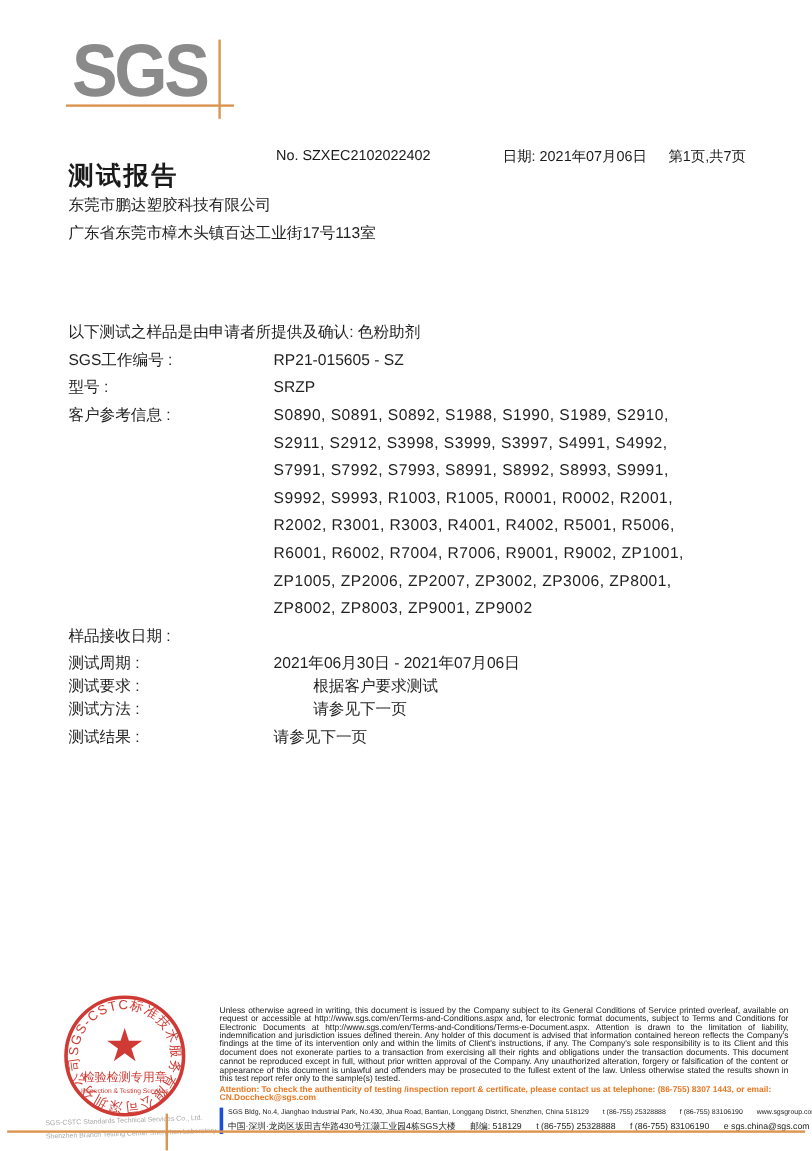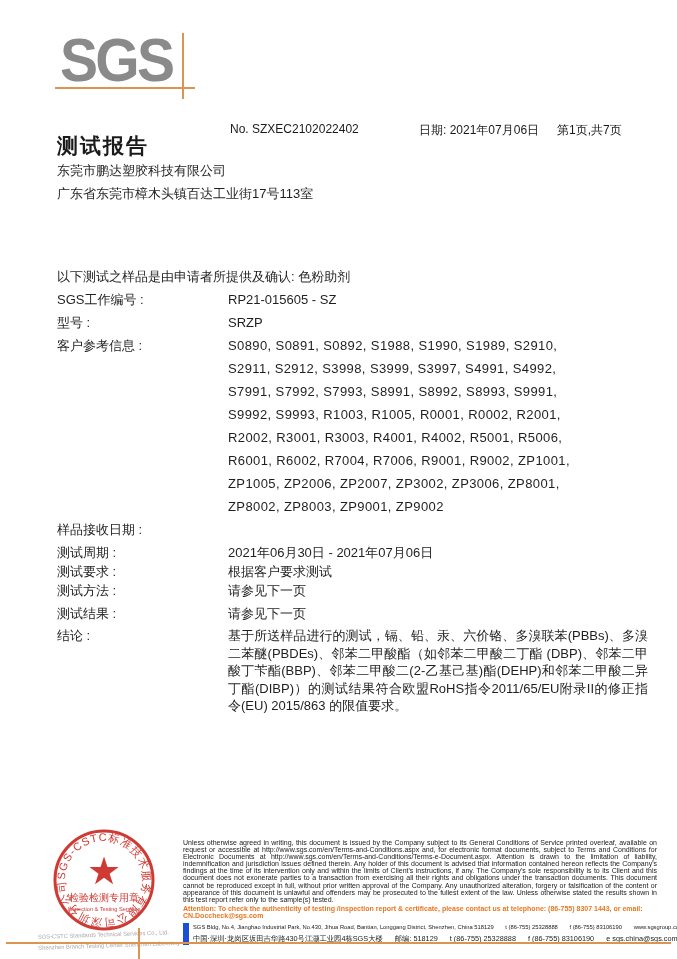--- a/index.html
+++ b/index.html
@@ -28,30 +28,30 @@
   .page-info { position:absolute; left:500px; top:3px; }
 
   
   .content { position:absolute; left:57px; top:159px; width:591px; font-size:13px; color:#1f1f1f; }
   .line { line-height:23px; }
   .statement { margin-top:60px; line-height:23px; }
   .frow { display:flex; line-height:23px; }
   .frow .lbl { width:171px; flex:none; }
   .frow .val { flex:1; }
   .reflines div { line-height:23px; letter-spacing:0.4px; }
-  .frow.tight { margin-top:-4px; }
+  .frow.tight { margin-top:-4px;gap:33px; }
   .frow.conclusion { line-height:17.5px; margin-top:2px; }
   .frow.conclusion .lbl { line-height:17.5px; }
   .frow.conclusion .val { line-height:17.5px; text-align:justify; }
 
   
   .footer-text { position:absolute; left:183px; top:839px; width:474px; }
   .legal { font-size:7px; line-height:7.1px; text-align:justify; color:#1a1a1a; }
   .attention { margin-top:2px; font-size:7px; line-height:7.6px; color:#e87722; font-weight:bold; }
-  .addr { margin-top:3px; border-left:6px solid #1d4ed8; padding-left:4px; }
+  .addr { margin-top:3px; border-left:3px solid #1d4ed8; padding-left:4px; }
   .addr-en { font-size:5.8px; line-height:9.5px; color:#222; white-space:nowrap; }
   .addr-cn { font-size:7.3px; line-height:12px; color:#222; white-space:nowrap; }
   .addr span { margin-right:10px; }
 
   .stamp-svg { position:absolute; left:44px; top:820px; }
   .stamp-co { position:absolute; left:38px; top:929px; width:160px; color:#a8a8a8; font-size:5.8px; line-height:10.5px; transform:rotate(-2deg); }
 
   .bottom-hline { position:absolute; left:6px; right:6px; top:942px; height:2px; background:#dc9550; }
   .bottom-vline { position:absolute; left:138px; top:928px; width:2px; height:31px; background:#dc9550; }
   .member { position:absolute; right:22px; top:976px; font-size:16px; color:#111; }
@@ -121,24 +121,20 @@
     <div class="frow tight">
       <div class="lbl">测试方法 :</div>
       <div class="val">请参见下一页</div>
     </div>
 
     <div class="frow">
       <div class="lbl">测试结果 :</div>
       <div class="val">请参见下一页</div>
     </div>
 
-    <div class="frow conclusion">
-      <div class="lbl">结论 :</div>
-      <div class="val">基于所送样品进行的测试，镉、铅、汞、六价铬、多溴联苯(PBBs)、多溴二苯醚(PBDEs)、邻苯二甲酸酯（如邻苯二甲酸二丁酯 (DBP)、邻苯二甲酸丁苄酯(BBP)、邻苯二甲酸二(2-乙基己基)酯(DEHP)和邻苯二甲酸二异丁酯(DIBP)）的测试结果符合欧盟RoHS指令2011/65/EU附录II的修正指令(EU) 2015/863 的限值要求。</div>
-    </div>
   </div>
 
   <svg class="stamp-svg" width="120" height="120" viewBox="0 0 120 120">
     <defs>
       <path id="ringPath" d="M60,60 m-39,0 a39,39 0 1,1 78,0 a39,39 0 1,1 -78,0"></path>
     </defs>
     <circle cx="60" cy="60" r="49" fill="none" stroke="#cf3a34" stroke-width="3"></circle>
     <text font-size="11" fill="#cf3a34" letter-spacing="1">
       <textPath href="#ringPath">SGS-CSTC标准技术服务有限公司深圳分公司</textPath>
     </text>

